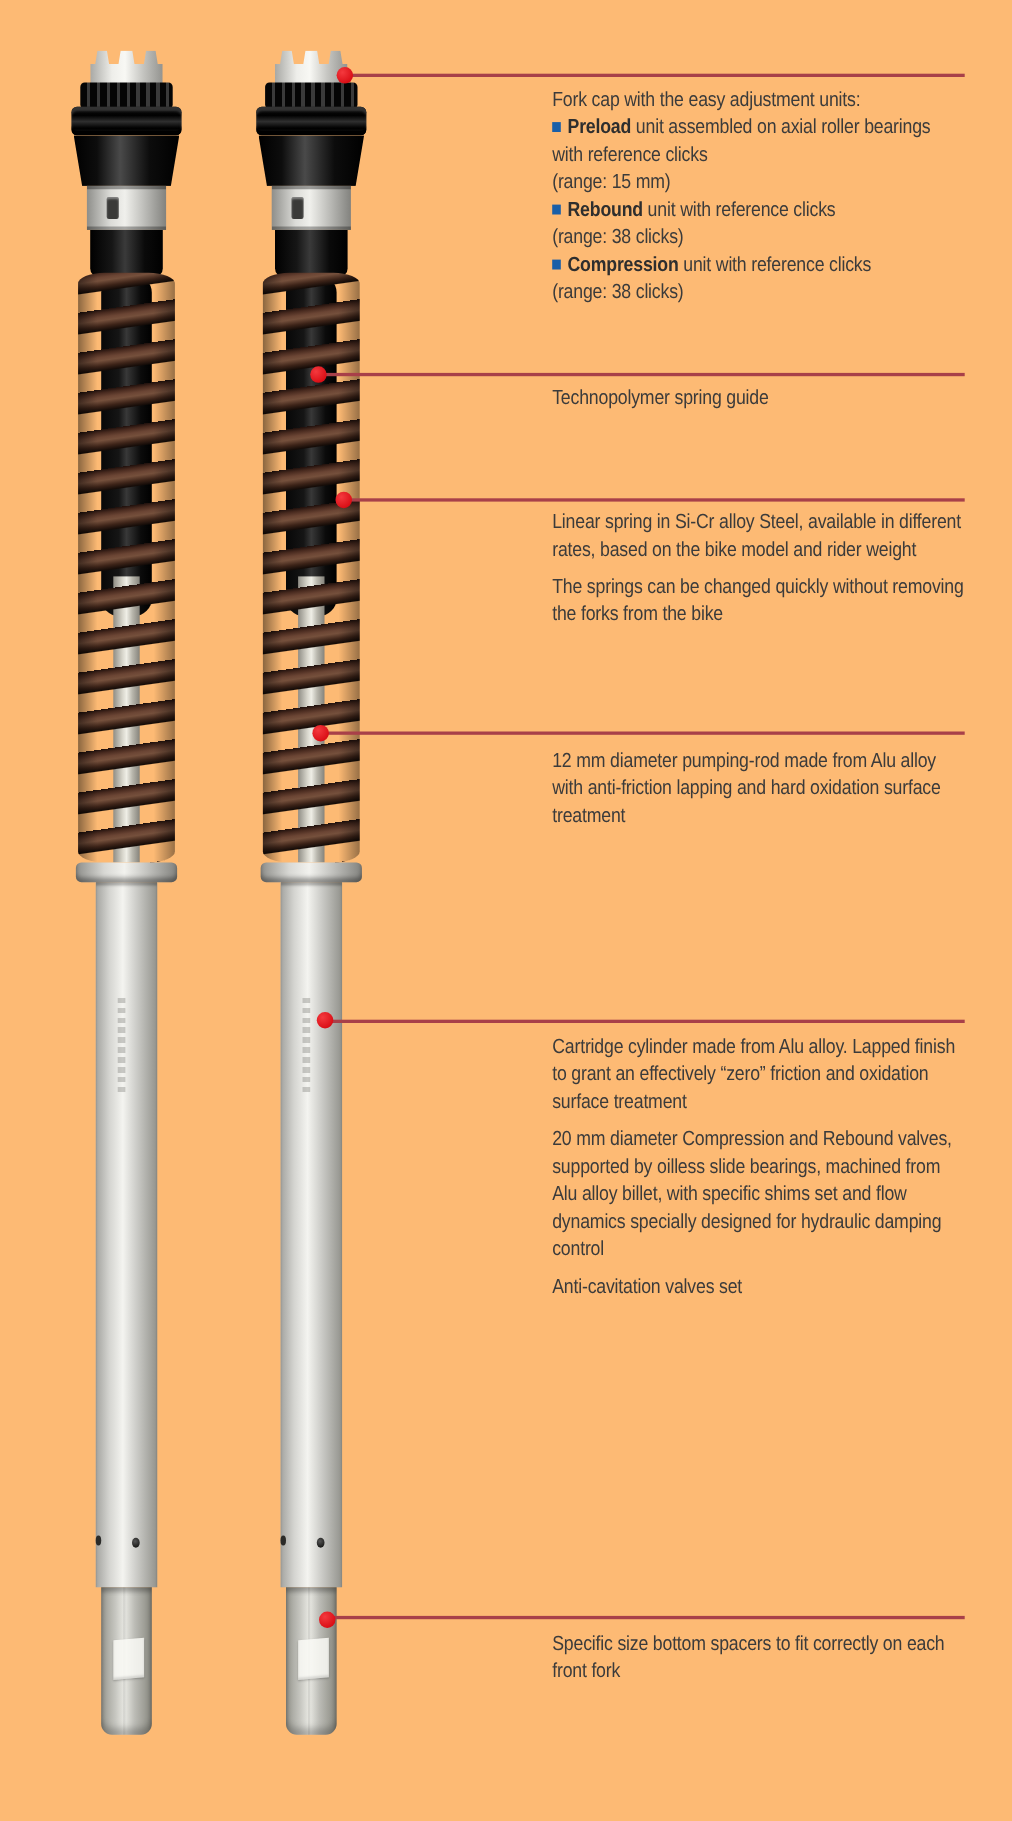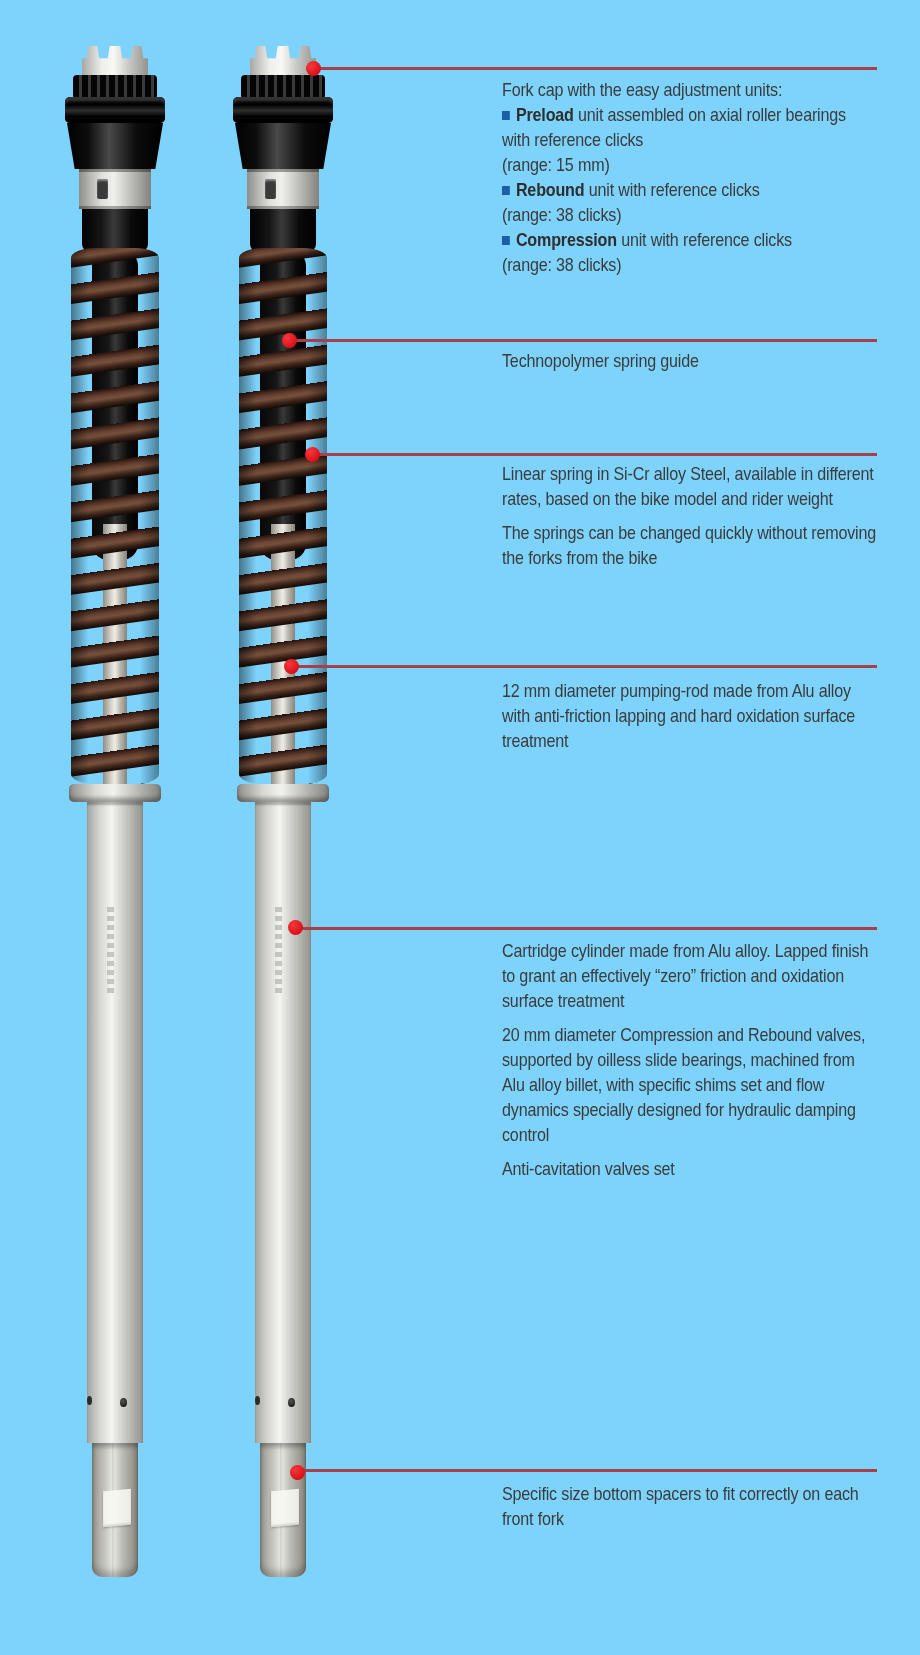--- a/index.html
+++ b/index.html
@@ -1,17 +1,17 @@
 <!DOCTYPE html>
 <html><head>
 <meta charset="utf-8">
 <style>
   html,body{margin:0;padding:0;background:#ffffff;}
   #stage{
-    position:relative;width:920px;height:1655px;background:#7dd3fc;overflow:hidden;
+    position:relative;width:920px;height:1655px;background:#fdba74;overflow:hidden;
     font-family:"Liberation Sans",sans-serif;color:#3b3b3b;
   }
 
   
   .callout{
     position:absolute;left:502px;width:432px;
     font-size:18.5px;line-height:25px;letter-spacing:-0.2px;
     transform:scaleX(0.87);transform-origin:0 0;color:#3b3b3b;
   }
   .callout p{margin:0 0 9px 0;}

